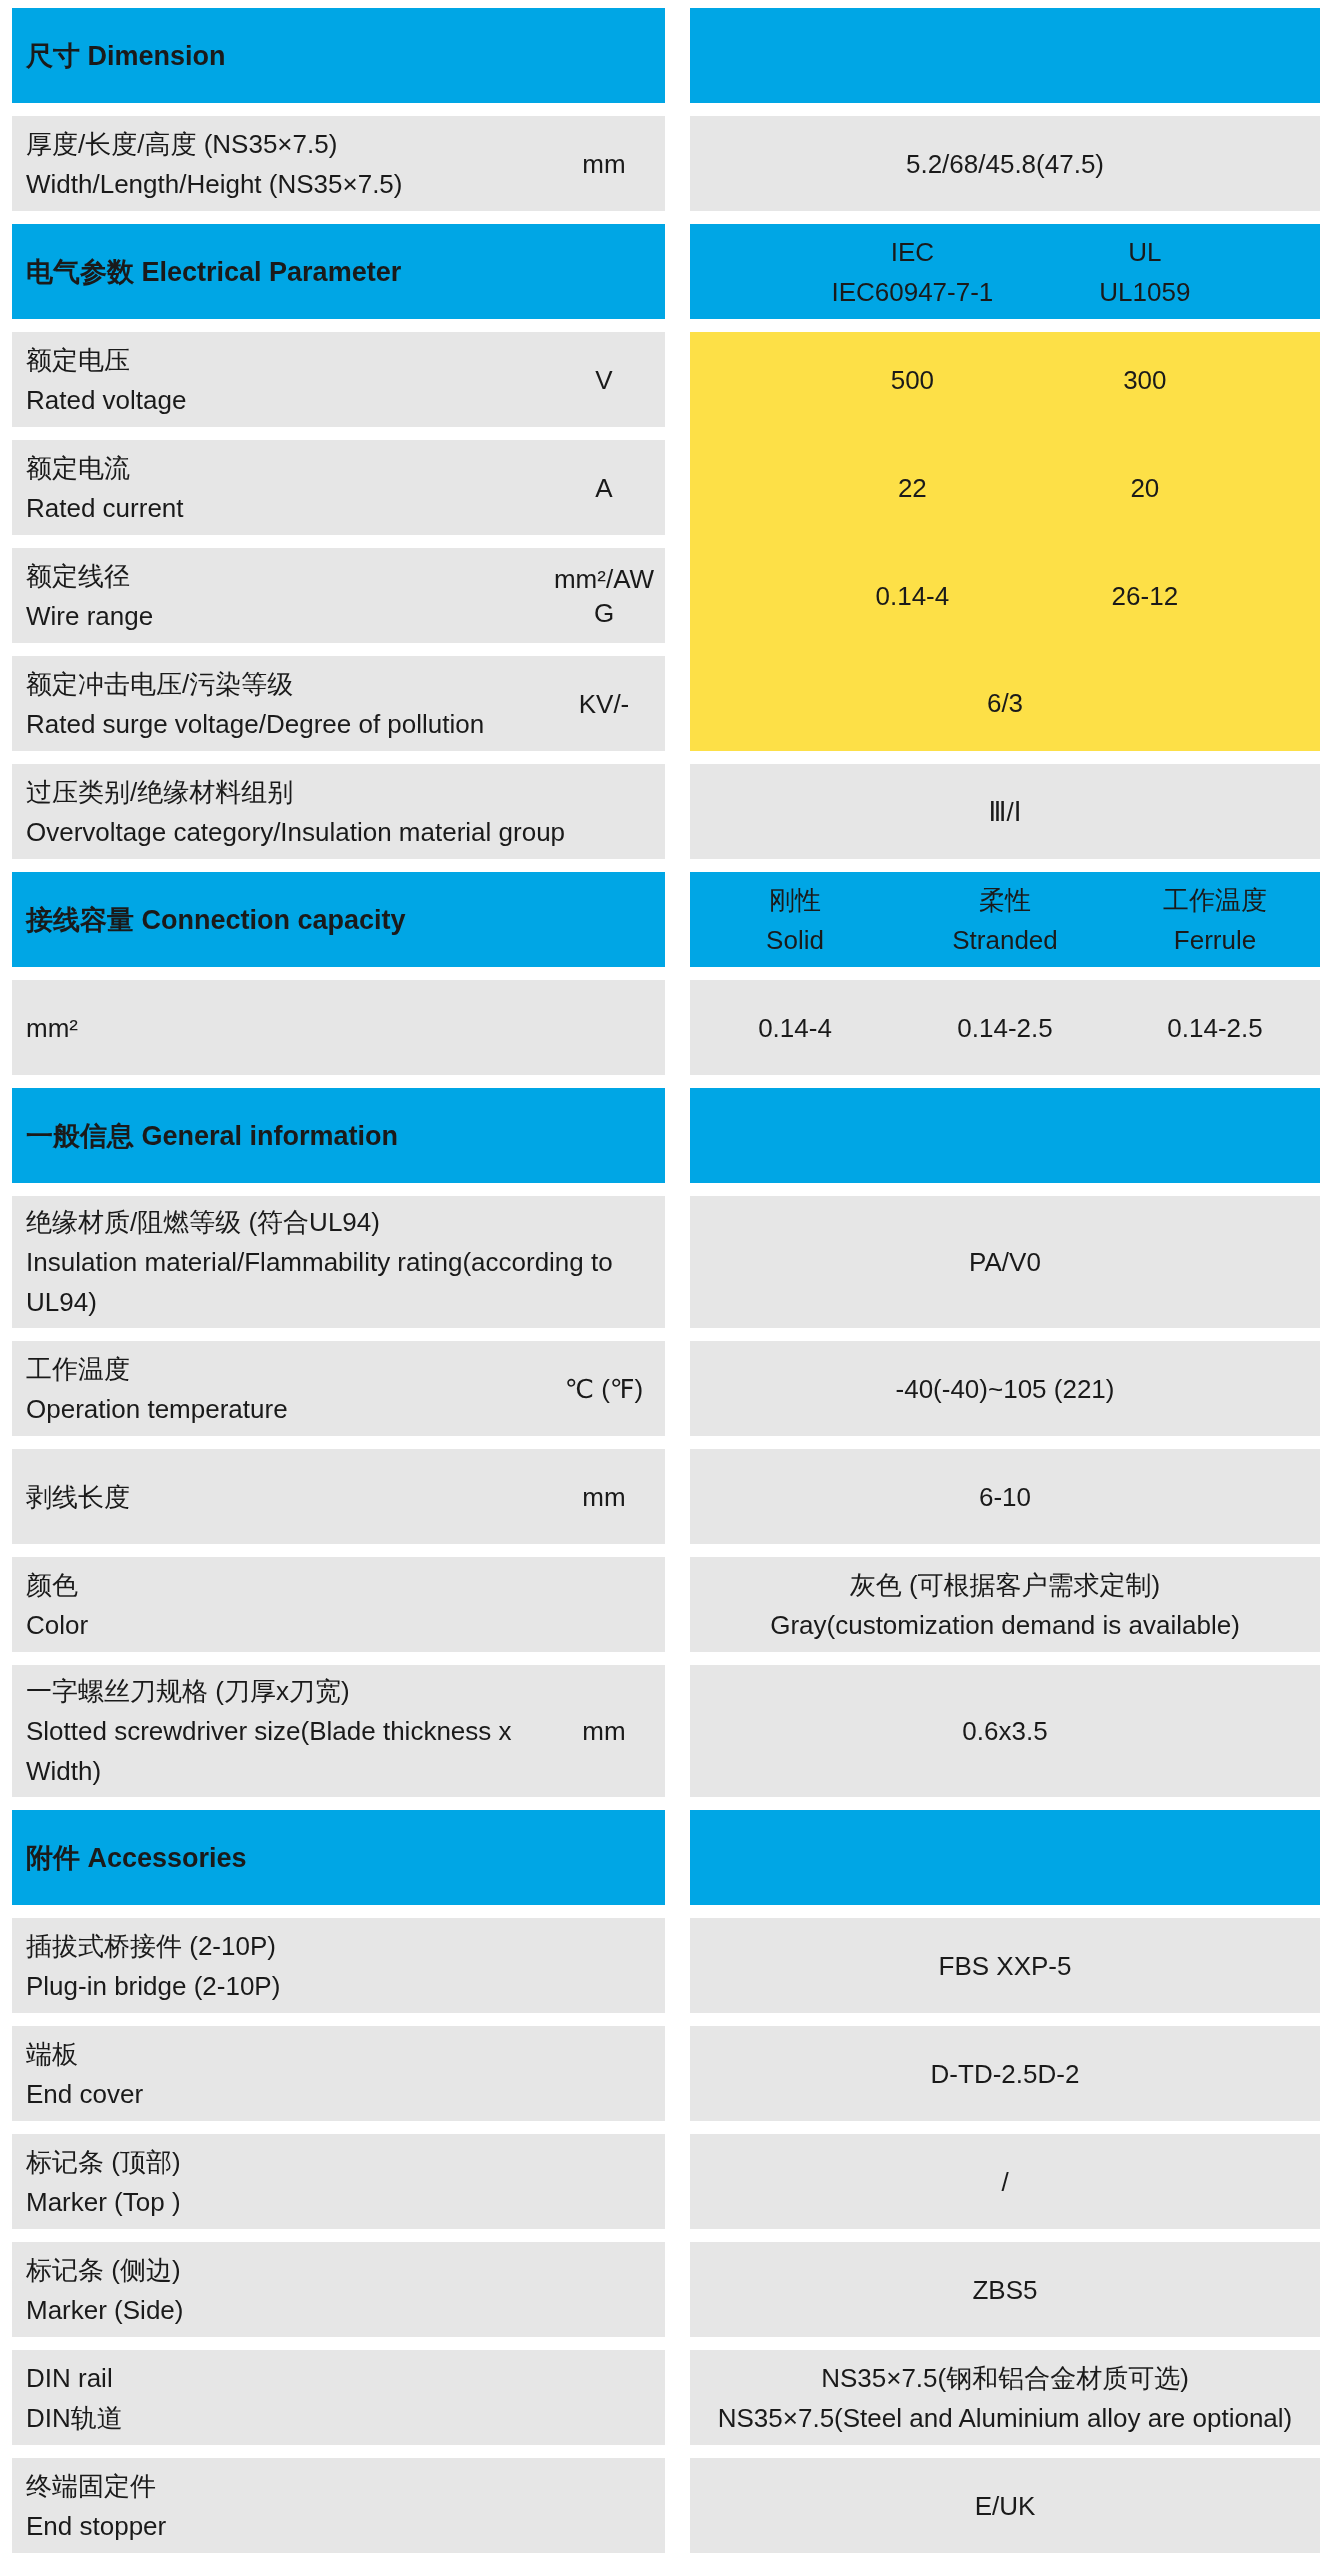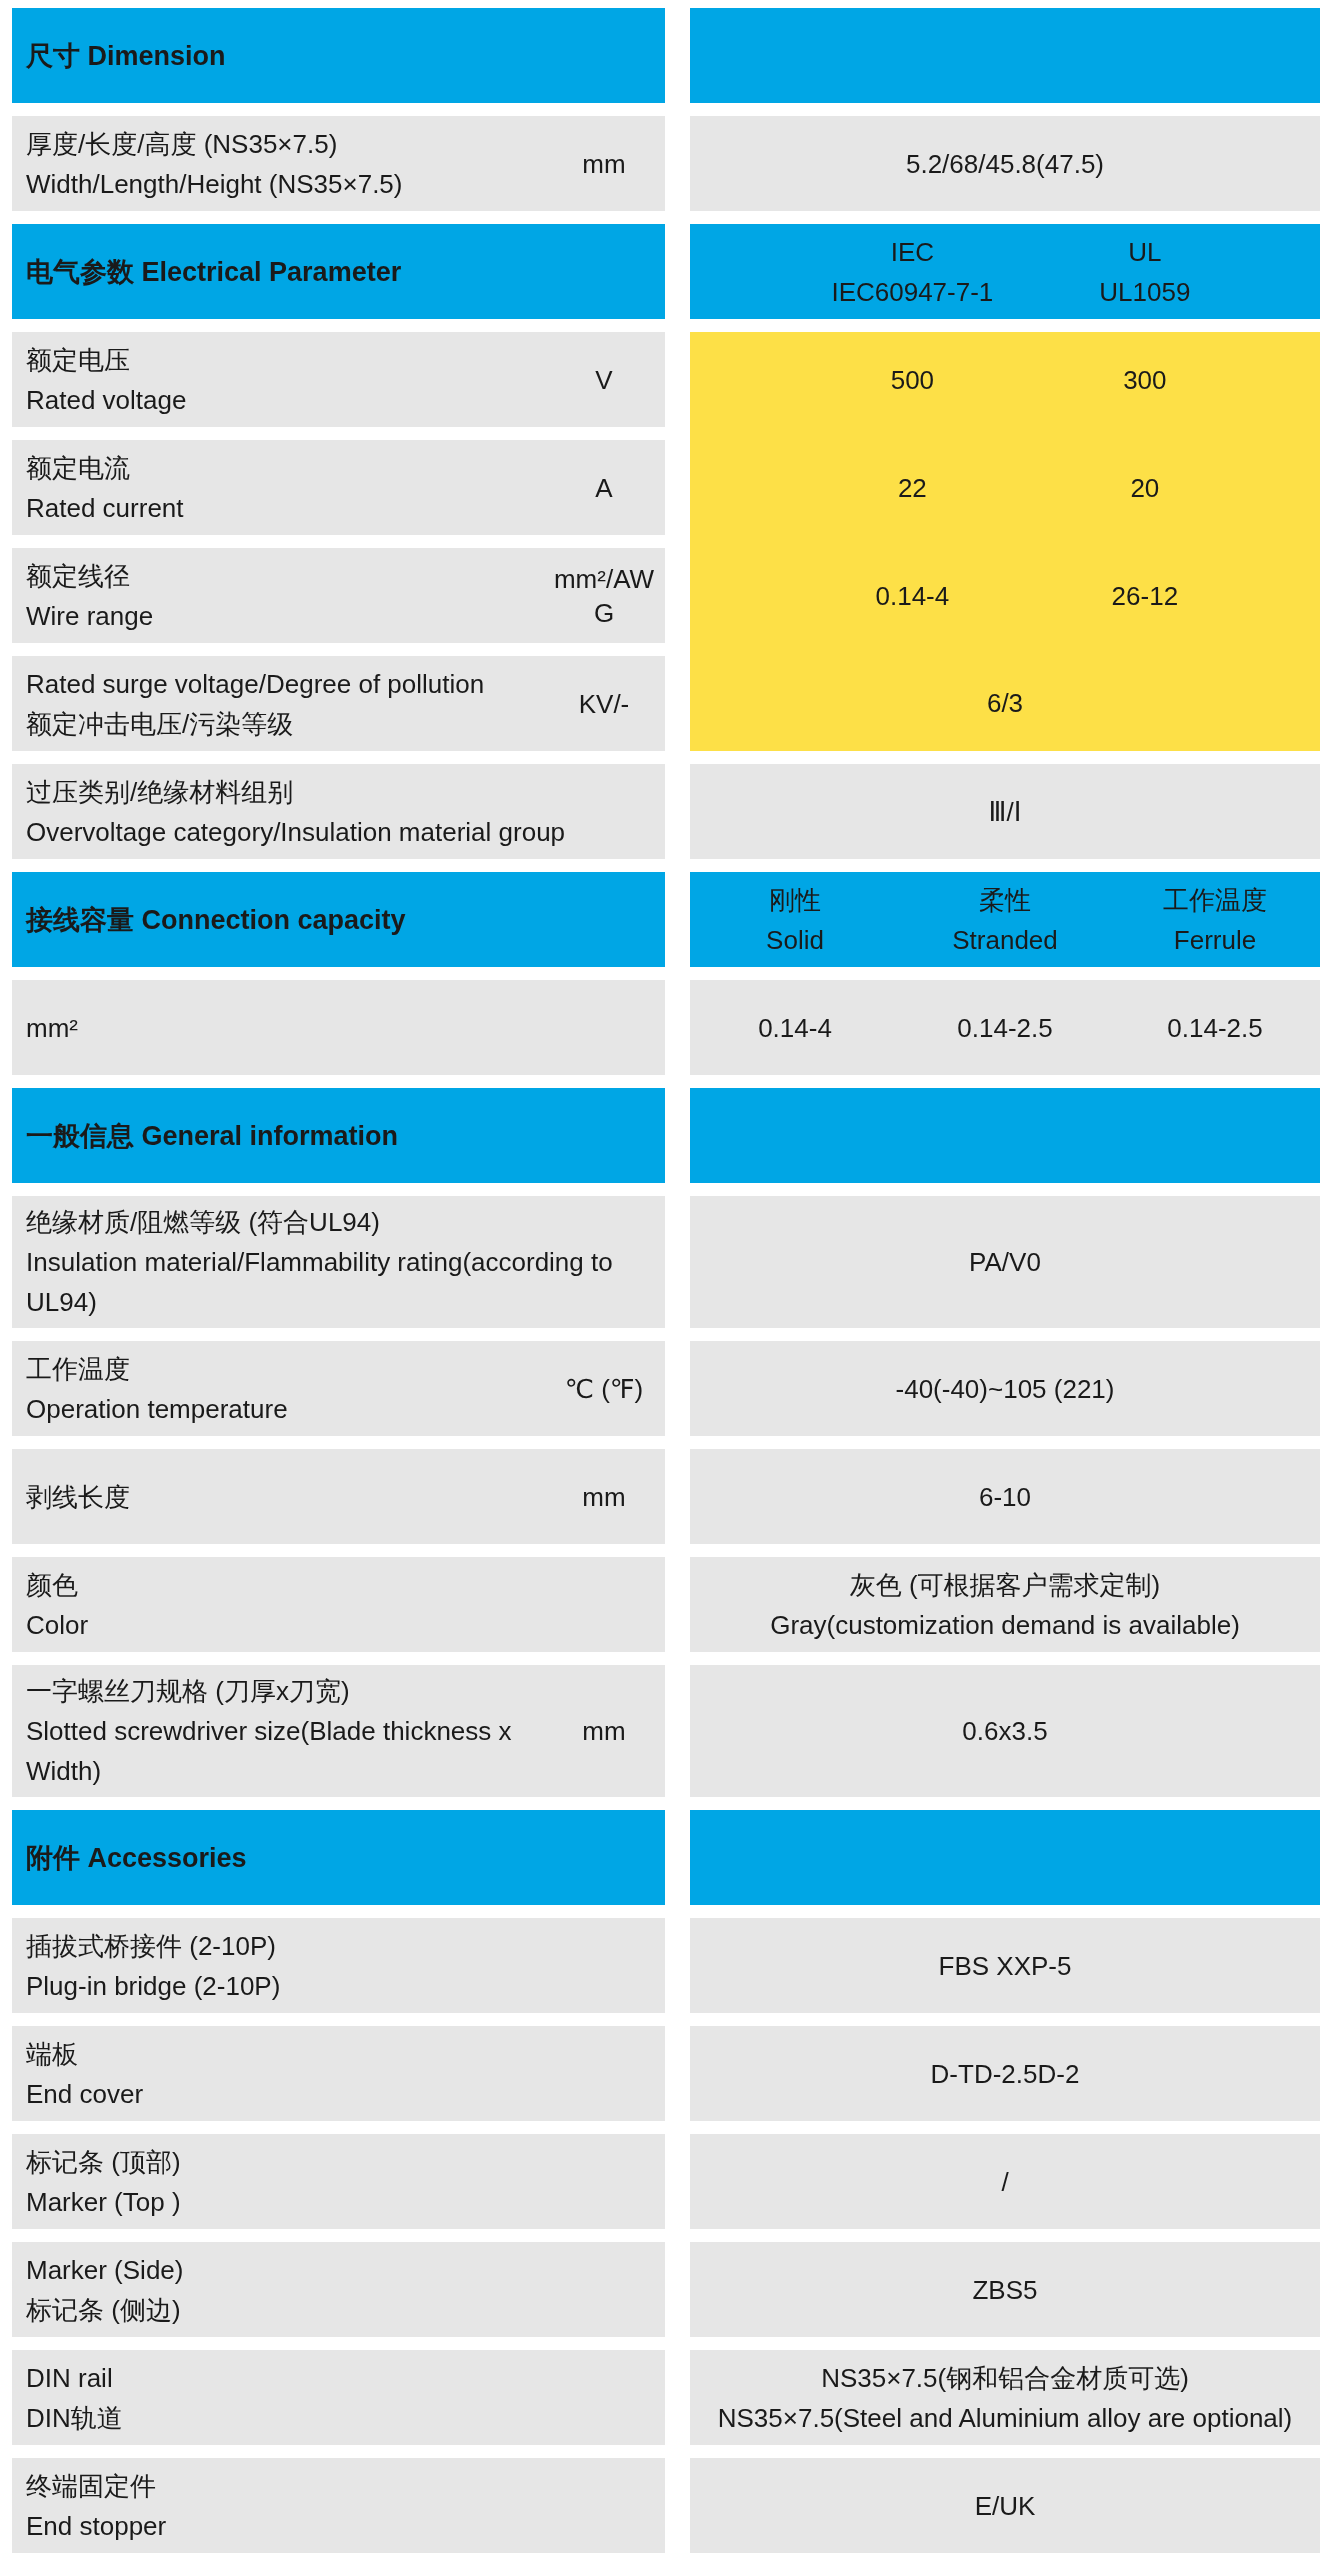--- a/index.html
+++ b/index.html
@@ -120,22 +120,22 @@
   <div class="c lcell" style="grid-row:5">
     <div class="lab">
       <div>额定线径</div>
       <div>Wire range</div>
     </div>
     <div class="unit">mm²/AW
 G</div>
   </div>
   <div class="c lcell" style="grid-row:7">
     <div class="lab">
+      <div>额定冲击电压/污染等级</div>
       <div>Rated surge voltage/Degree of pollution</div>
-      <div>额定冲击电压/污染等级</div>
     </div>
     <div class="unit">KV/-</div>
   </div>
 
   <div class="rmerge">
     <div class="vrow" style="grid-row:1">
       <span class="pIEC">500</span>
       <span class="pUL">300</span>
     </div>
     <div class="vrow" style="grid-row:3">
@@ -319,22 +319,22 @@
   </div>
   <div></div>
   <div class="c vcell">
     <div>/</div>
   </div>
 </section>
 
 <section class="r">
   <div class="c lcell">
     <div class="lab">
+      <div>标记条 (侧边)</div>
       <div>Marker (Side)</div>
-      <div>标记条 (侧边)</div>
     </div>
   </div>
   <div></div>
   <div class="c vcell">
     <div>ZBS5</div>
   </div>
 </section>
 
 <section class="r">
   <div class="c lcell">

